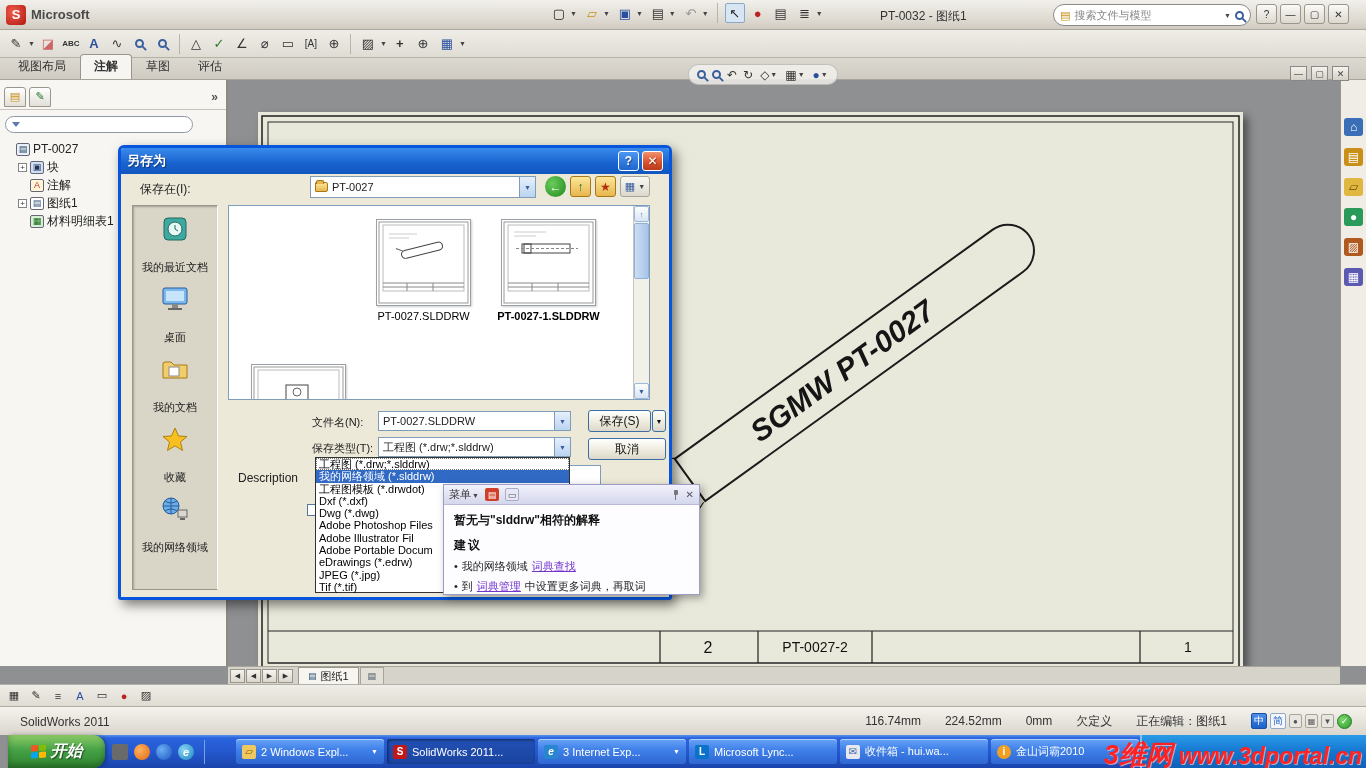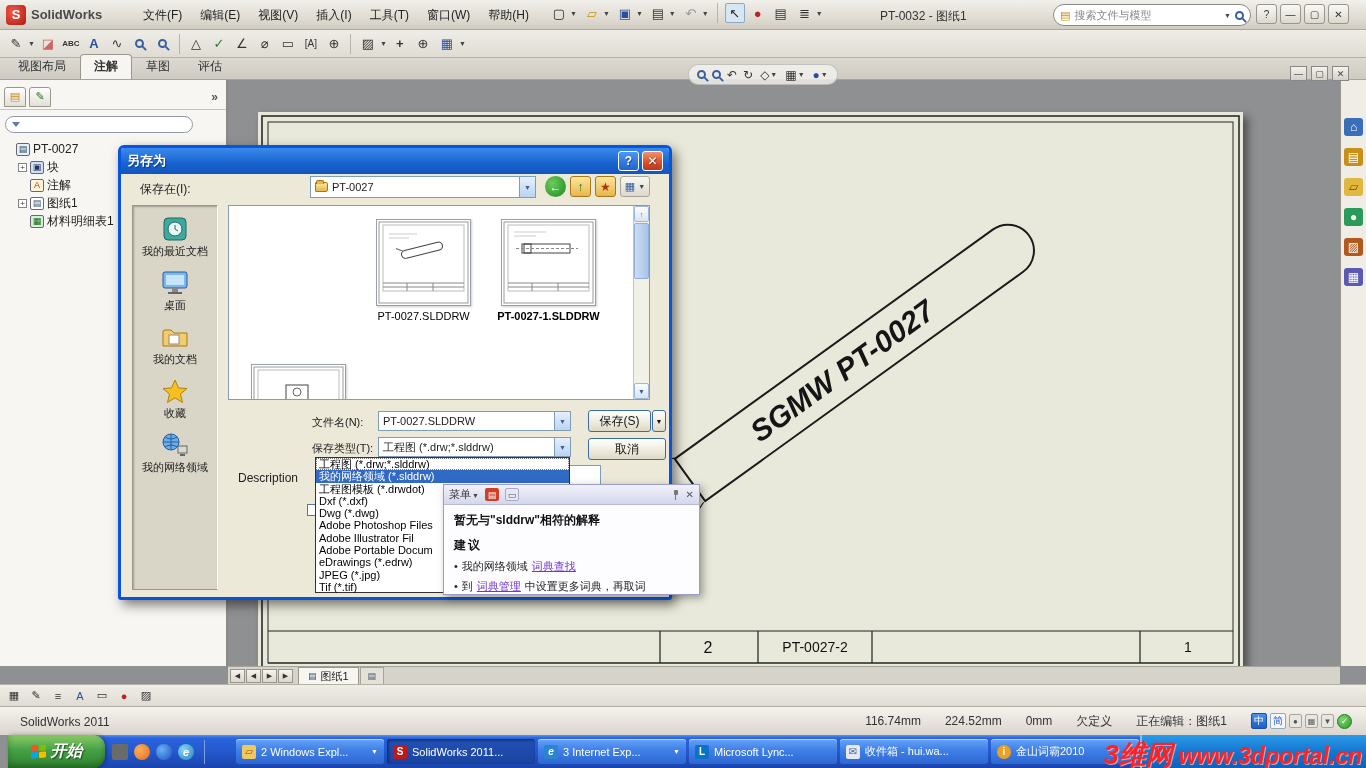--- a/index.html
+++ b/index.html
@@ -99,21 +99,21 @@
 .xbtn.q{background:linear-gradient(180deg,#4E96F2,#1C66CE);}
 .xbtn.x{background:linear-gradient(180deg,#F0926E,#D9532F 55%,#B93A1C);}
 .dlabel{position:absolute;color:#222;font-size:12px;}
 .combo{position:absolute;background:#fff;border:1px solid #7F9DB9;display:flex;align-items:center;padding-left:4px;gap:4px;font-size:11px;}
 .combo .val{flex:1;overflow:hidden;white-space:nowrap;}
 .cbtn{width:16px;height:100%;margin-left:auto;background:linear-gradient(180deg,#E6F0FB,#BBD4F1);border-left:1px solid #7F9DB9;display:inline-flex;align-items:center;justify-content:center;color:#3A5F9F;font-size:7px;flex:none;}
 .fold{width:13px;height:10px;background:linear-gradient(180deg,#FCE79A,#E8B64E);border:1px solid #A87818;border-radius:1px 2px 2px 1px;position:relative;flex:none;}
 .fold::before{content:"";position:absolute;left:0;top:-3px;width:6px;height:3px;background:#E8B64E;border:1px solid #A87818;border-bottom:none;border-radius:2px 2px 0 0;}
 .navic{position:absolute;width:21px;height:21px;display:inline-flex;align-items:center;justify-content:center;border-radius:3px;}
 #places{position:absolute;left:11px;top:57px;width:86px;height:385px;background:#D9D6C8;border:1px solid #9A968C;border-right-color:#FFF;box-shadow:inset 1px 1px 2px rgba(0,0,0,0.25);display:flex;flex-direction:column;align-items:center;padding-top:10px;gap:13px;}
-.place{width:80px;display:flex;flex-direction:column;align-items:center;gap:3px;color:#1a1a1a;font-size:11px;text-align:center;line-height:12px;}
+.place{width:80px;display:flex;flex-direction:column;align-items:center;gap:19px;color:#1a1a1a;font-size:11px;text-align:center;line-height:12px;}
 #filelist{position:absolute;left:107px;top:57px;width:422px;height:195px;background:#fff;border:1px solid #7F9DB9;overflow:hidden;}
 .fcard{position:absolute;width:95px;height:87px;background:#fff;border:1px solid #9AA0A8;box-shadow:1px 1px 2px rgba(0,0,0,0.2);}
 .flabel{position:absolute;font-size:11px;text-align:center;color:#000;white-space:nowrap;}
 #fl-scroll{position:absolute;right:0;top:0;width:16px;height:193px;background:#F2F1E8;border-left:1px solid #C8C4BA;}
 .sbtn{position:absolute;left:0;width:15px;height:16px;background:linear-gradient(180deg,#FDFDFB,#D8E4F4);border:1px solid #9CB8DC;border-radius:2px;font-size:7px;color:#3A5F9F;display:flex;align-items:center;justify-content:center;}
 #fl-thumbtrack{position:absolute;left:0;top:17px;width:15px;height:56px;background:linear-gradient(90deg,#CDDDF4,#A8C4E8);border:1px solid #8FB0DC;border-radius:2px;}
 .btn-xp{position:absolute;background:linear-gradient(180deg,#FFFFFF,#F2F0E4 45%,#DDD8C8);border:1px solid #3C6EA5;border-radius:3px;font-size:12px;color:#111;display:flex;align-items:center;justify-content:center;}
 #typedrop{position:absolute;left:194px;top:309px;width:255px;height:136px;background:#fff;border:1px solid #333;z-index:40;font-size:11px;}
 .opt{height:12.3px;line-height:12px;padding-left:3px;white-space:nowrap;overflow:hidden;color:#000;}
 .opt.sel{background:#316AC5;color:#fff;}
@@ -133,30 +133,21 @@
 #dp-advice{font-weight:bold;font-size:12px;margin-top:8px;letter-spacing:2px;}
 .dp-line{margin-top:5px;font-size:11px;color:#222;display:flex;gap:4px;align-items:baseline;white-space:nowrap;}
 .dlink{color:#7433CC;text-decoration:underline;}
 svg text{font-family:"Liberation Sans","DejaVu Sans",sans-serif;}
 </style>
 </head>
 <body>
 
 <div id="titlebar" class="abs">
   <div id="sw-logo" class="abs">S</div>
-  <div id="sw-name" class="abs">SolidWorks</div>
-  <div id="menus" class="abs">
-    <span class="mi">文件(F)</span>
-    <span class="mi">编辑(E)</span>
-    <span class="mi">视图(V)</span>
-    <span class="mi">插入(I)</span>
-    <span class="mi">工具(T)</span>
-    <span class="mi">窗口(W)</span>
-    <span class="mi">帮助(H)</span>
-  </div>
+  <div id="sw-name" class="abs">Microsoft</div>
   <div id="tb1" class="abs">
     <span class="icgroup">
         <span class="ic">▢</span>
         <span class="caret">▼</span>
       </span>
     <span class="icgroup">
         <span class="ic" style="color:#C89018;">▱</span>
         <span class="caret">▼</span>
       </span>
     <span class="icgroup">

